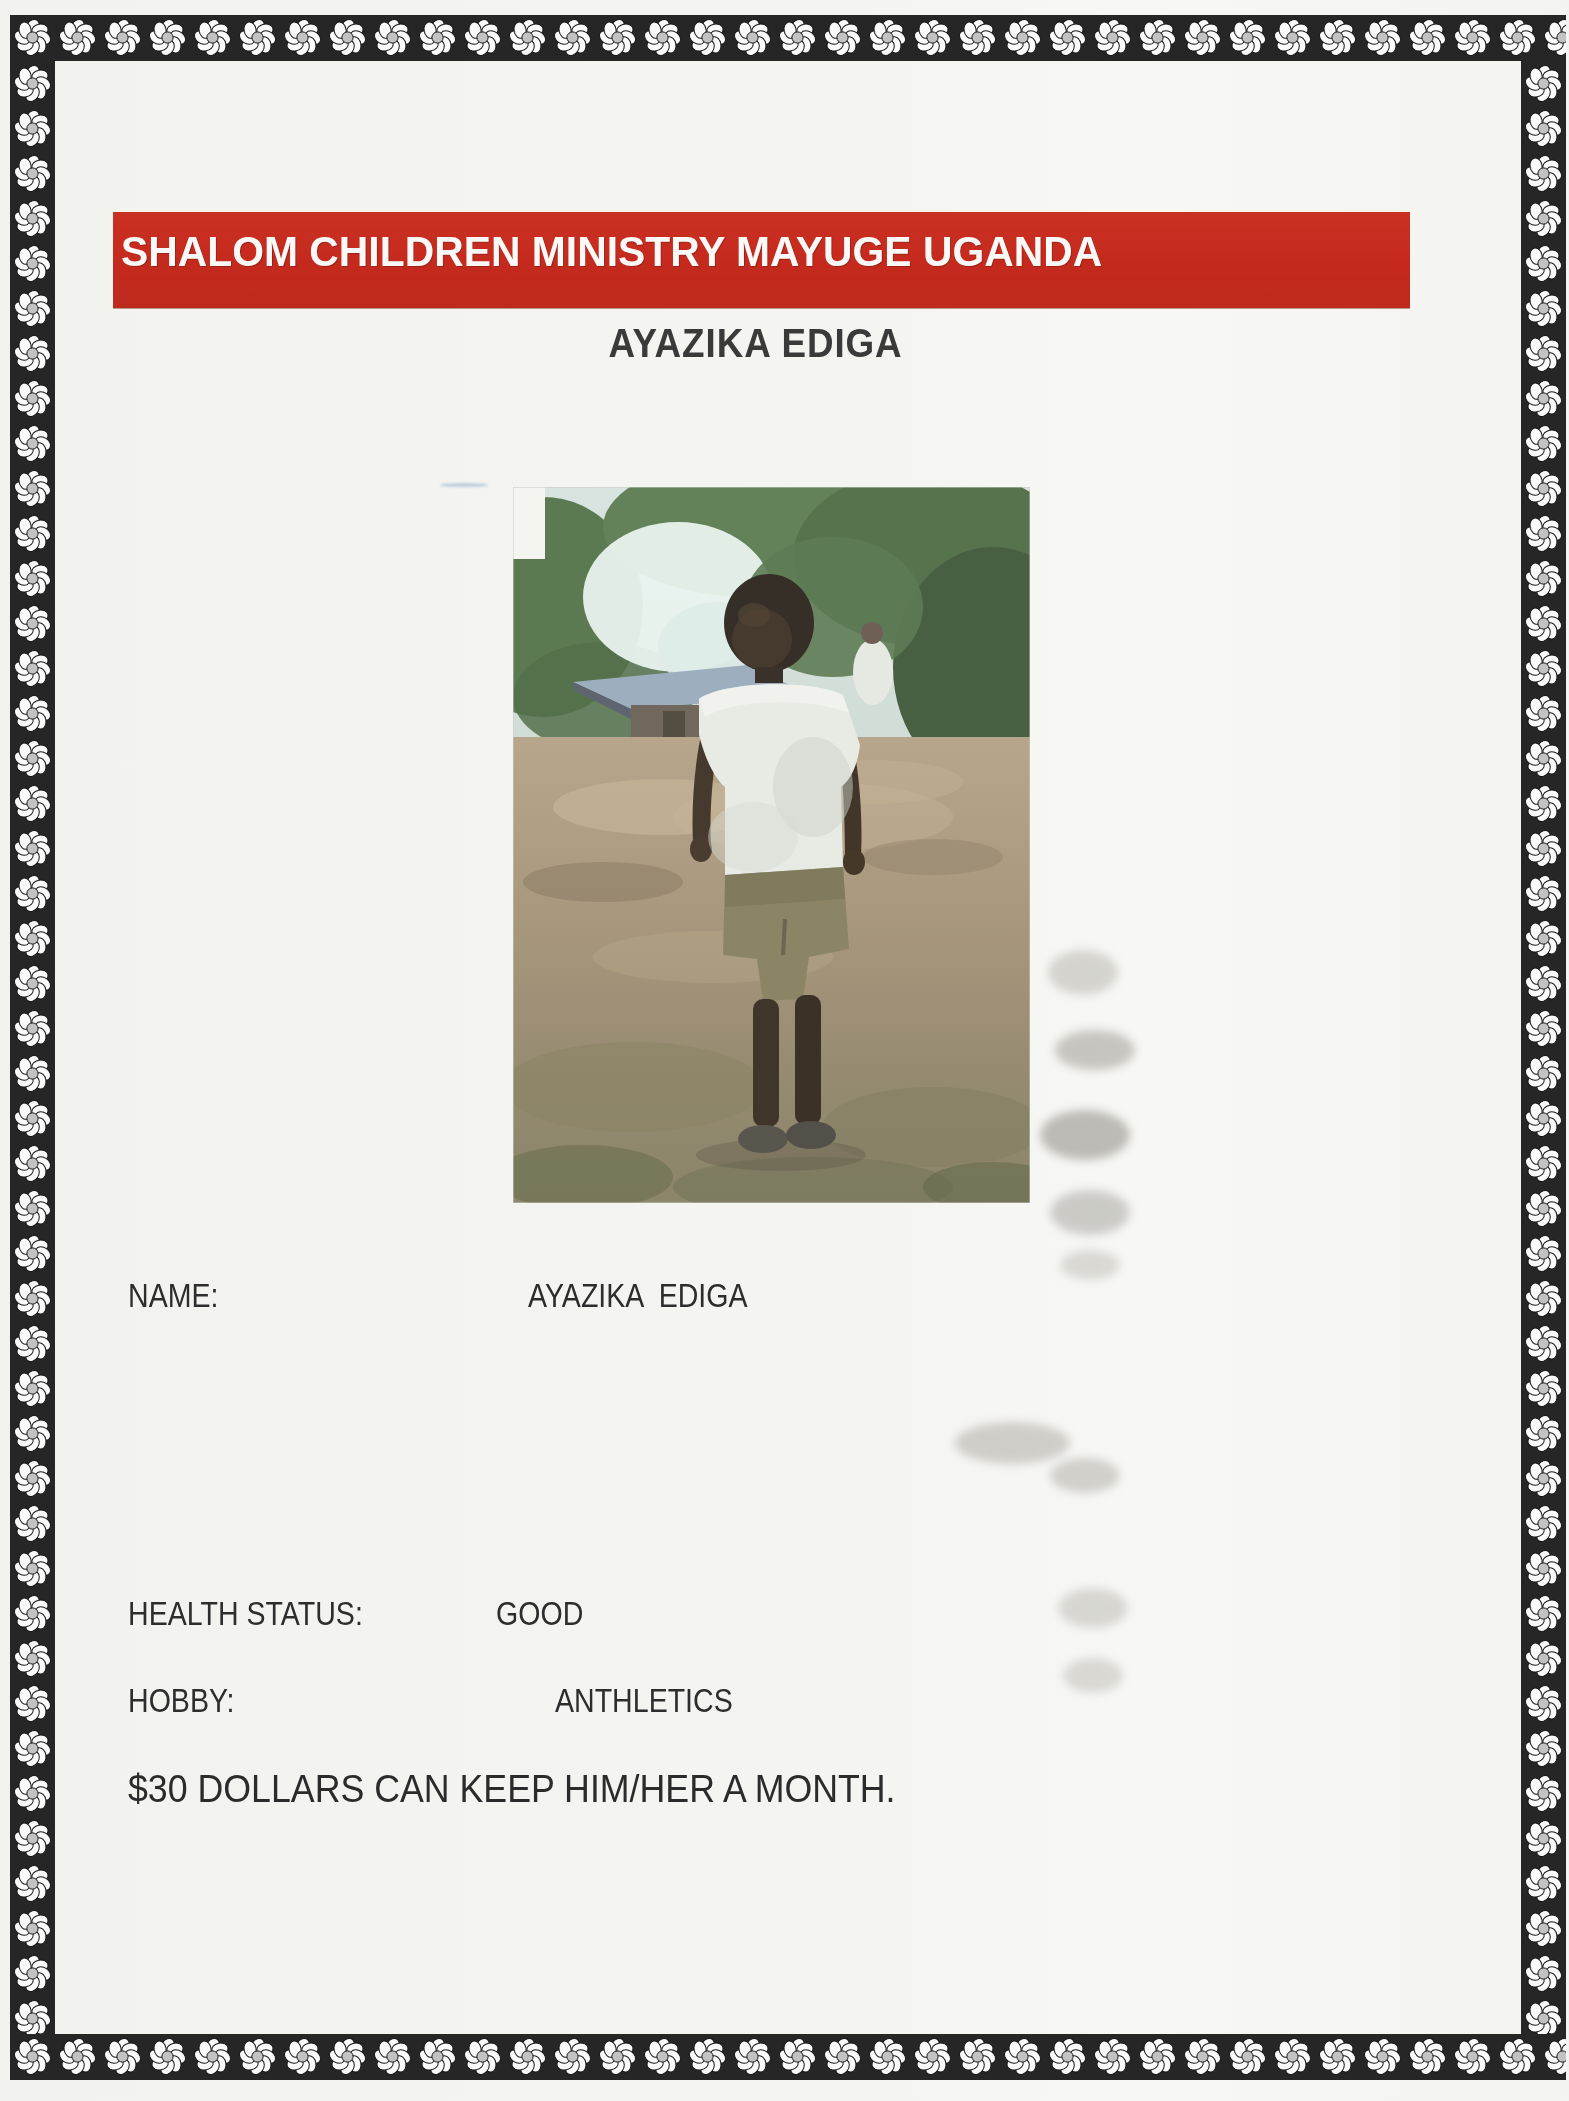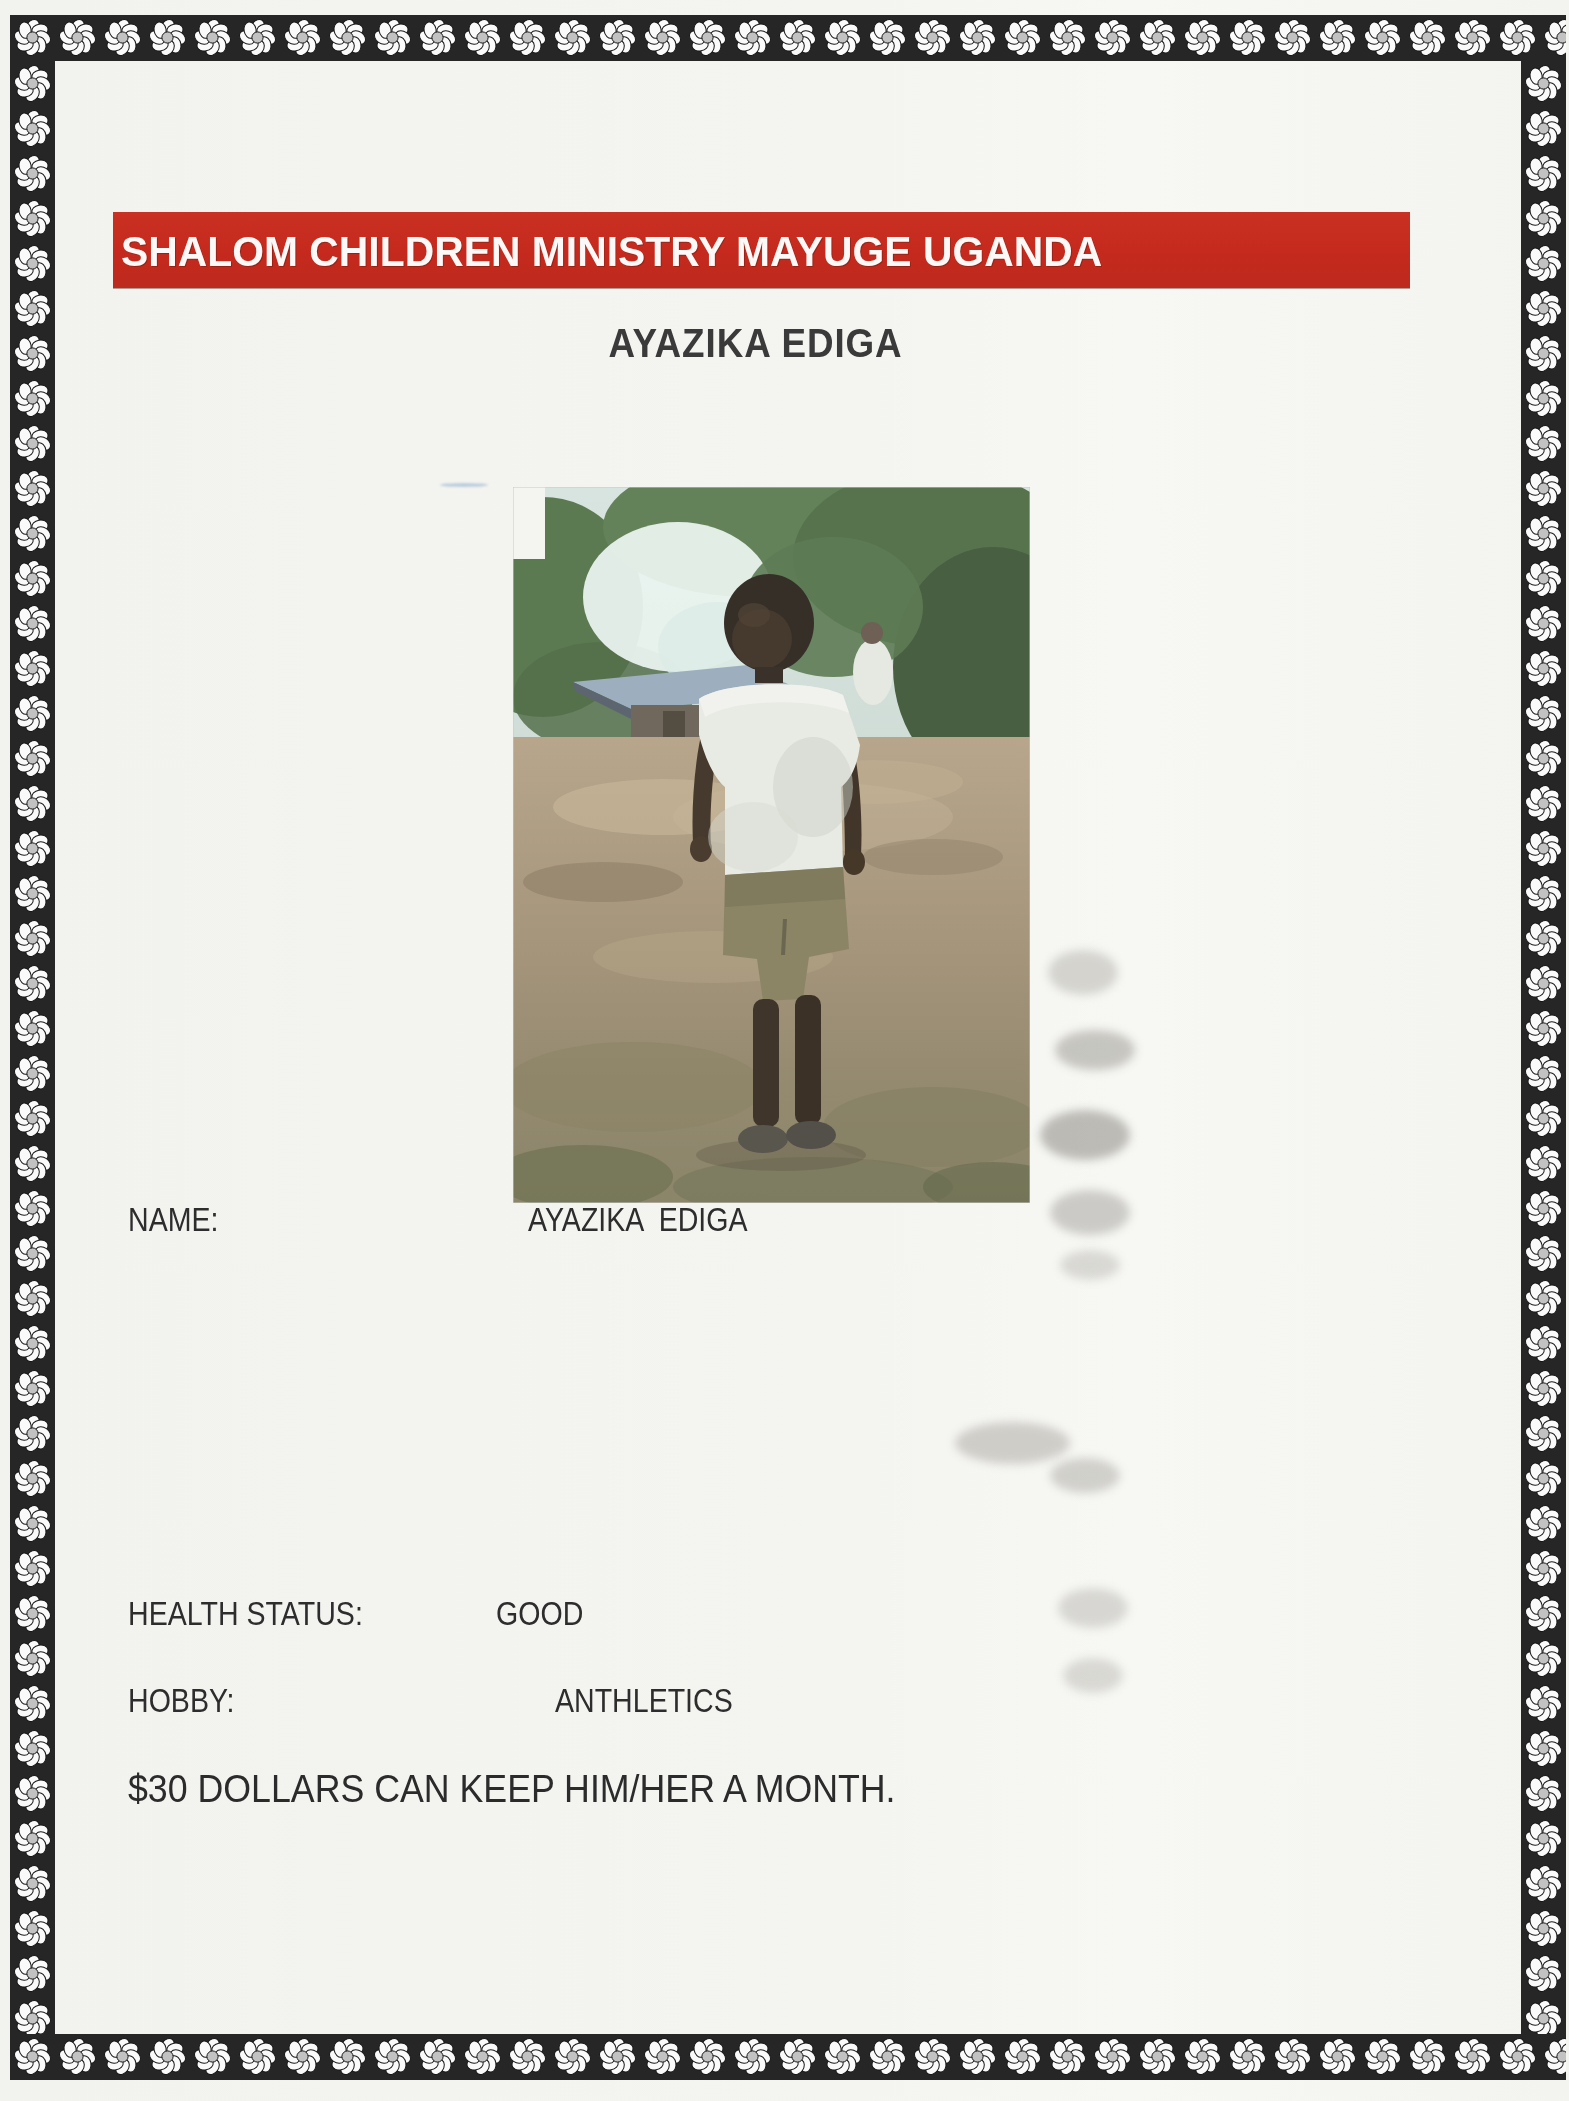--- a/index.html
+++ b/index.html
@@ -9,21 +9,21 @@
     background:#ffffff;
     font-family:"Liberation Sans", sans-serif;
   }
   .page {
     position:relative; width:1569px; height:2101px; overflow:hidden;
     background:linear-gradient(90deg,#f2f2ef 0%,#f4f4f1 55%,#f7f7f4 72%,#f3f3f0 100%);
   }
   .border-svg { position:absolute; left:0; top:0; }
 
   .banner {
-    position:absolute; left:113px; top:212px; width:1297px; height:76px;
+    position:absolute; left:113px; top:212px; width:1297px; height:96px;
     background:linear-gradient(180deg,#c93122 0%,#c5291d 55%,#bd2a1e 100%);
     box-shadow:0 1px 0 rgba(90,20,10,.4);
   }
   .banner-text {
     position:absolute; left:8px; top:0; height:76px; line-height:78px;
     color:#fbf9f7; font-weight:bold; font-size:43px; white-space:pre;
     transform:scaleX(.95); transform-origin:left center;
     text-shadow:1px 1px 0 rgba(80,20,10,.35);
   }
   .doc-title {
@@ -185,21 +185,21 @@
       <rect x="240" y="512" width="26" height="128" rx="10" fill="#40352a"></rect>
       <rect x="282" y="508" width="26" height="130" rx="10" fill="#3c3127"></rect>
       <ellipse cx="250" cy="652" rx="25" ry="14" fill="#59564e"></ellipse>
       <ellipse cx="298" cy="648" rx="25" ry="14" fill="#53504a"></ellipse>
     </g>
 
     <rect x="0" y="0" width="32" height="72" fill="#f4f4f1"></rect>
     <rect width="517" height="716" fill="none" stroke="#c9c9c2" stroke-width="1"></rect>
   </svg>
 
-  <div class="row" style="top:1200px">
+  <div class="row" style="top:1276px">
     <span class="lab">NAME:</span>
     <span class="val" style="left:528px">AYAZIKA  EDIGA</span>
   </div>
   <div class="row" style="top:1681px">
     <span class="lab">HOBBY:</span>
     <span class="val" style="left:555px">ANTHLETICS</span>
   </div>
   <div class="row" style="top:1594px">
     <span class="lab">HEALTH STATUS:</span>
     <span class="val" style="left:496px">GOOD</span>

